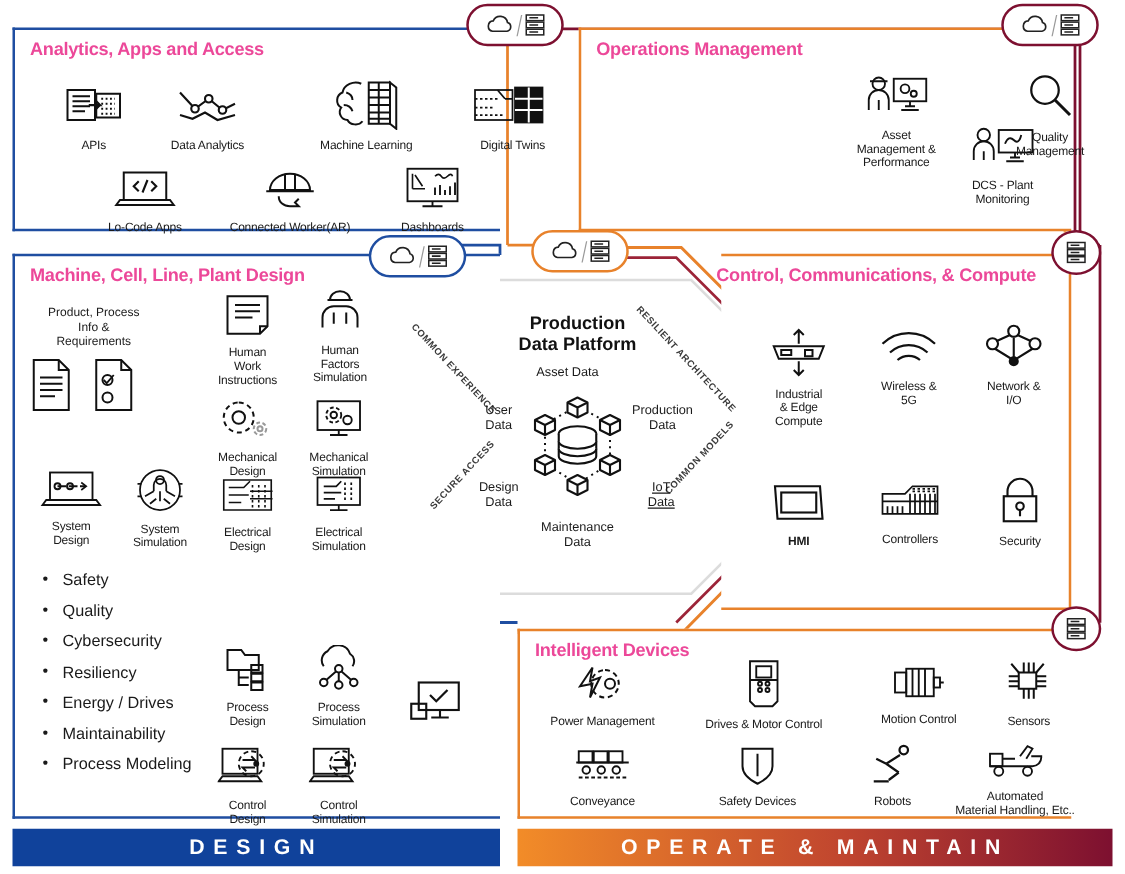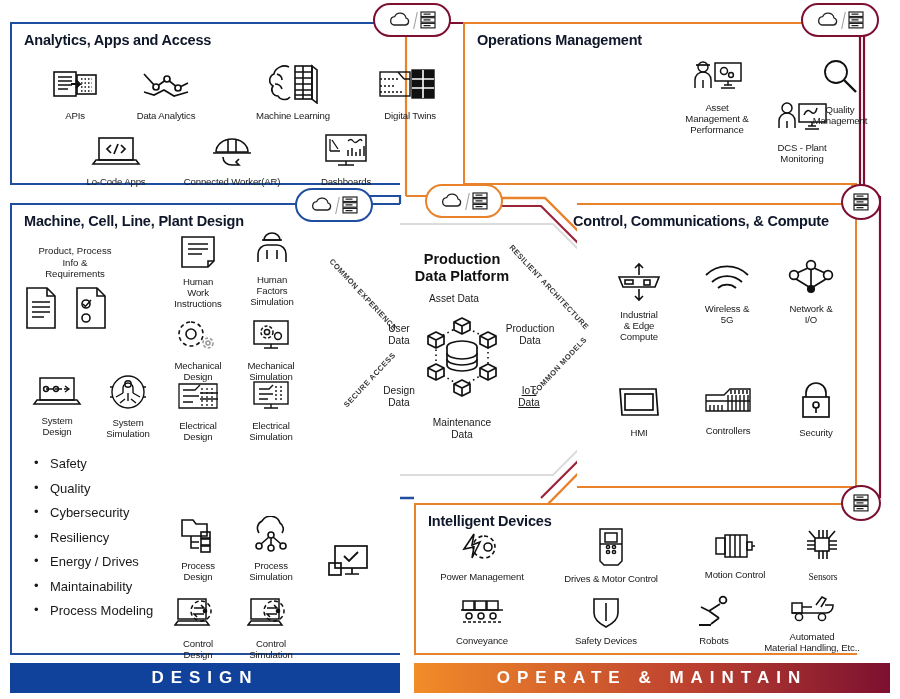--- a/index.html
+++ b/index.html
@@ -9,21 +9,21 @@
     font-family:"Liberation Sans", sans-serif;
     color:#1a1a1a; overflow:hidden;
   }
   .stage{ position:absolute; inset:0; }
   svg.lines{ position:absolute; left:0; top:0; width:900px; height:699px; pointer-events:none; }
 
   
   .panel{ position:absolute; background:#fff; }
   .panel .ptitle{
     position:absolute; font-weight:bold; font-size:14.5px; letter-spacing:-0.2px;
-    color:#0f172a; white-space:nowrap;
+    color:#ec4899; white-space:nowrap;
   }
 
   #panel-analytics{ left:10px; top:22px; width:390px; height:163px;
     border:2.5px solid #1f4ea1; border-right:none; }
   #panel-ops{ left:463px; top:22px; width:394px; height:163px;
     border:2.5px solid #e8822b; border-right:none; }
   #panel-design{ left:10px; top:203px; width:390px; height:452px;
     border:2.5px solid #1f4ea1; border-right:none; }
   #panel-control{ left:577px; top:203px; width:280px; height:285px;
     border:2.5px solid #e8822b; border-left:none; }
@@ -599,21 +599,21 @@
               <circle cx="40" cy="16" r="4.4"></circle>
           <circle cx="23" cy="30" r="3.2" fill="#111"></circle>
           <path d="M20 9L9 14M26 9l11 5M8 20l13 8M38 20l-13 8M23 11v16"></path>
         </g>
           </svg>
       </span>
       <span class="lbl">Network &amp;
 I/O</span>
     </div>
 
-    <div class="tile" style="left:26px; top:178px; width:72px;">
+    <div class="tile" style="left:26px; top:178px; width:72px;font-weight:bold;">
       <span class="glyph">
         <svg width="48" height="38" viewBox="0 0 48 38">
             <g fill="none" stroke="#111" stroke-width="1.7">
           <path d="M5 6h36l2 26H7z"></path>
               <rect x="10" y="11" width="28" height="16"></rect>
         </g>
           </svg>
       </span>
       <span class="lbl">HMI</span>
     </div>
@@ -689,21 +689,21 @@
           <rect x="13" y="4" width="22" height="22"></rect>
           <path d="M18 4v22M23 4v22M28 4v22"></path>
           <rect x="35" y="11" width="5" height="8"></rect>
           <path d="M40 15h3"></path>
         </g>
           </svg>
       </span>
       <span class="lbl">Motion Control</span>
     </div>
 
-    <div class="tile" style="left:376px; top:22px; width:62px;font-family:Liberation Serif, serif;">
+    <div class="tile" style="left:376px; top:22px; width:62px;">
       <span class="glyph">
         <svg width="40" height="38" viewBox="0 0 40 38">
             <g fill="none" stroke="#111" stroke-width="1.6">
           <rect x="12" y="11" width="14" height="13"></rect>
           <path d="M12 14H4M12 18H4M12 22H4M26 14h8M26 18h8M26 22h8"></path>
           <path d="M16 11V3M20 11V3M24 11V3M16 24v8M20 24v8M24 24v8"></path>
           <path d="M6 4l6 7M32 4l-6 7"></path>
         </g>
           </svg>
       </span>

